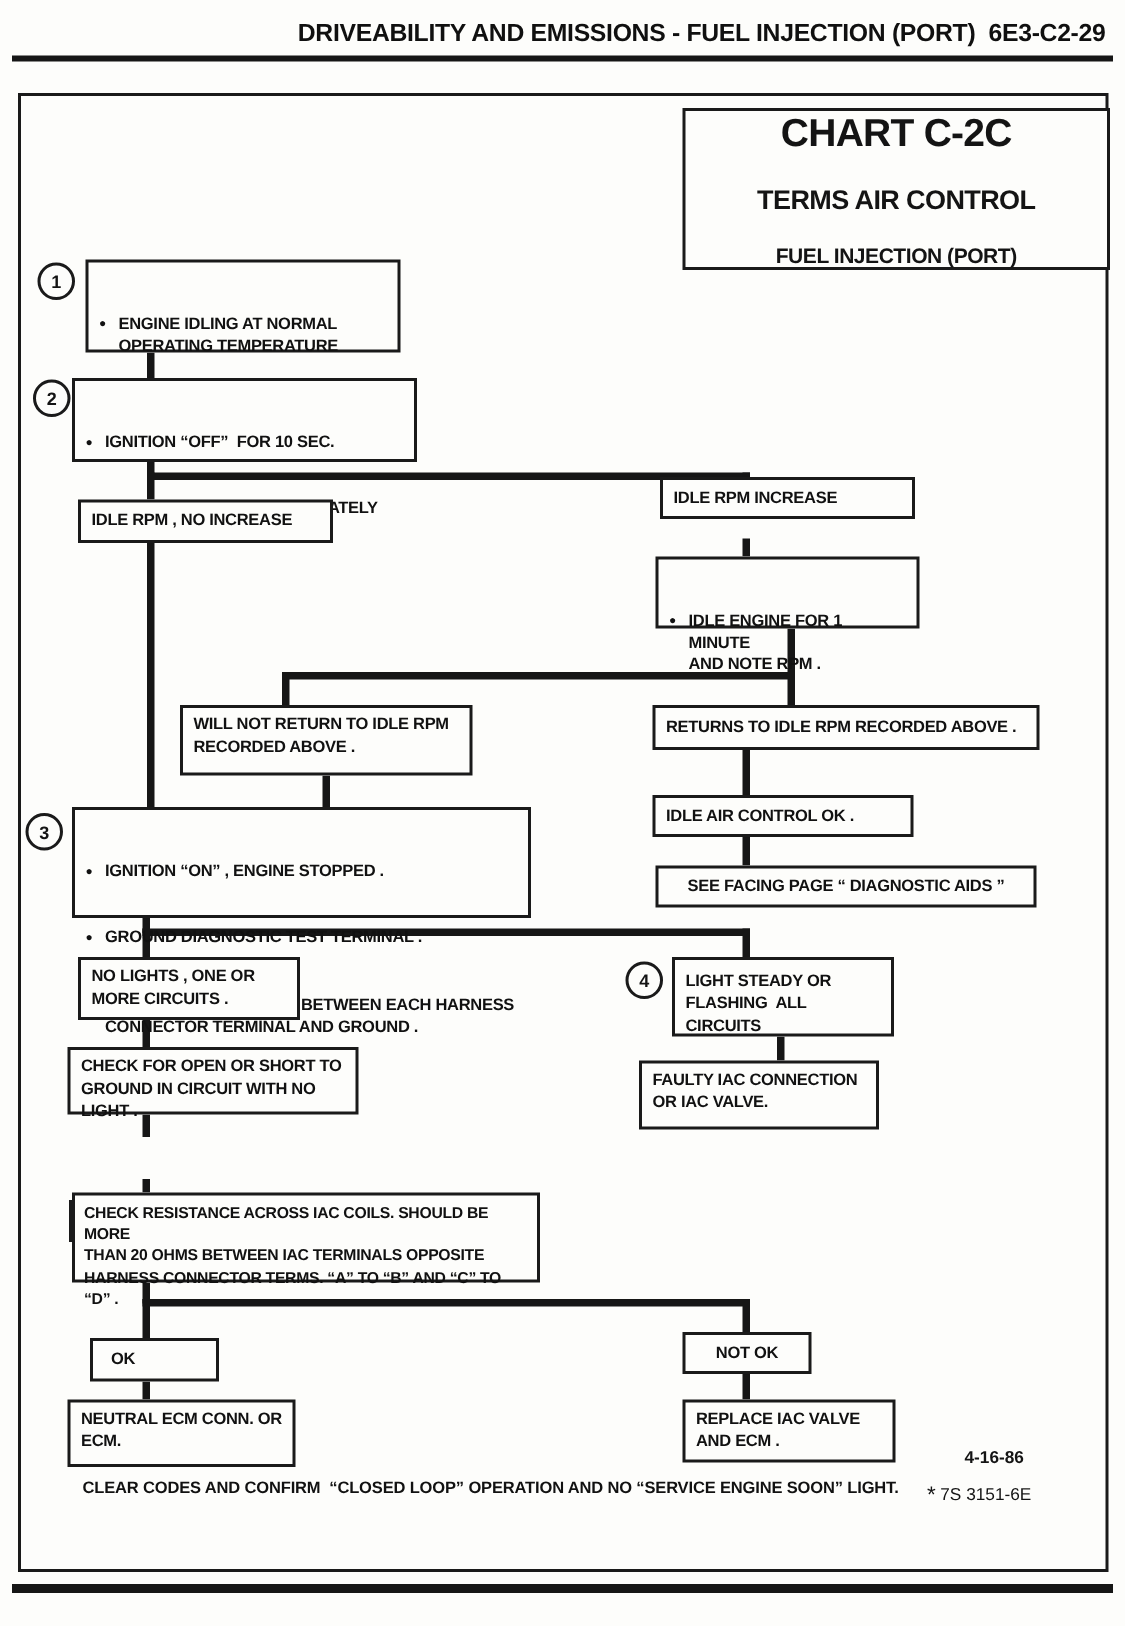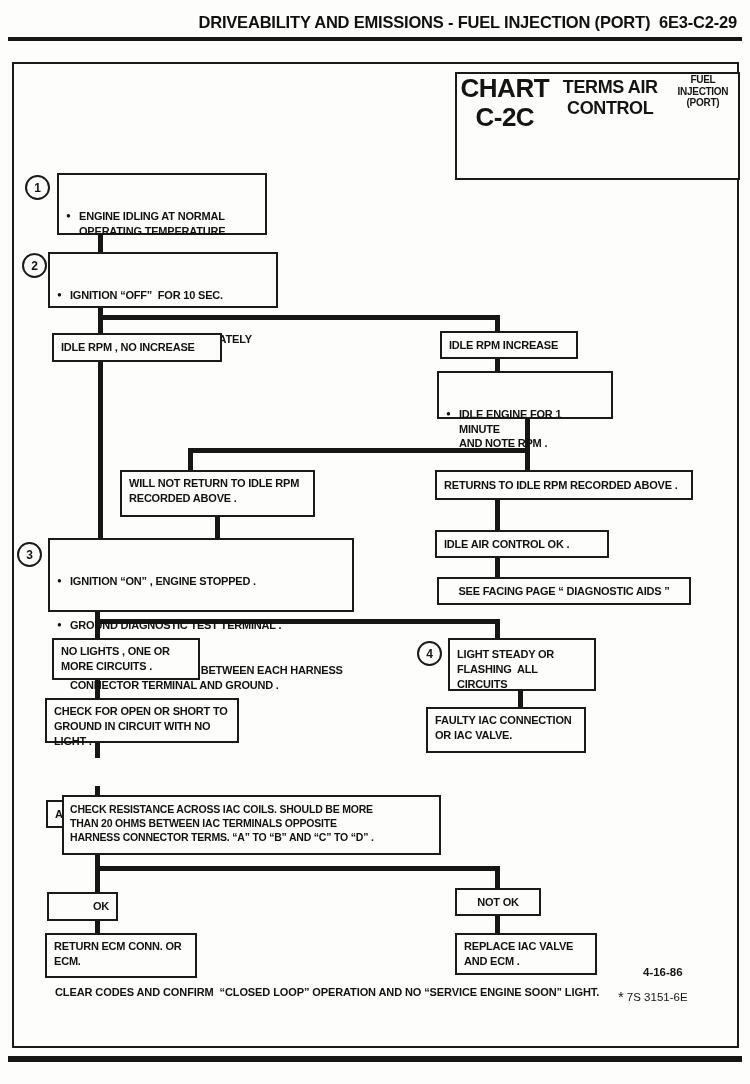--- a/index.html
+++ b/index.html
@@ -13,26 +13,26 @@
     letter-spacing:-0.2px;white-space:pre;color:#101010;
   }
   .rule{position:absolute;background:#161616;}
   .frame{
     position:absolute;left:12px;top:62px;width:723px;height:982px;
     border:2.5px solid #1a1a1a;background:#fdfdfb;
   }
   .titlebox{
     position:absolute;left:455px;top:72px;width:281px;height:104px;
     border:2px solid #1a1a1a;background:#fdfdfb;text-align:center;
-    display:flex;flex-direction:row;justify-content:center;
+    display:flex;flex-direction:column;justify-content:space-between;
   }
   .t1{font-size:26px;font-weight:700;letter-spacing:-0.5px;line-height:1.1;}
   .t2{font-size:18px;font-weight:700;letter-spacing:-0.4px;line-height:1.15;margin-top:3px;}
   .t3{font-size:18px;font-weight:700;letter-spacing:-0.6px;line-height:1.15;}
-  .t4{font-size:10px;font-weight:700;letter-spacing:-0.3px;line-height:1.15;}
+  .t4{font-size:14px;font-weight:700;letter-spacing:-0.3px;line-height:1.15;}
   .line{position:absolute;background:#161616;}
   .circle{
     position:absolute;width:21px;height:21px;border:2px solid #1a1a1a;border-radius:50%;
     background:#fdfdfb;display:flex;align-items:center;justify-content:center;
     font-size:12px;font-weight:700;
   }
   .box{
     position:absolute;border:2px solid #1a1a1a;background:#fdfdfb;
     font-size:11px;font-weight:700;letter-spacing:-0.2px;line-height:1.35;
     padding:4px 7px;white-space:pre-wrap;box-sizing:border-box;color:#111;
@@ -119,21 +119,21 @@
     </div>
     <div class="brow">
       <span class="bdot">●</span>
       <span class="btxt">START ENGINE  AND IMMEDIATELY
 NOTE RPM.</span>
     </div>
   </div>
 
   <div class="box vmid" style="left:52px;top:333px;width:170px;height:29px">IDLE RPM , NO INCREASE</div>
 
-  <div class="box vmid" style="left:440px;top:331px;width:138px;height:28px">IDLE RPM INCREASE</div>
+  <div class="box vmid" style="left:440px;top:318px;width:170px;height:28px">IDLE RPM INCREASE</div>
 
   <div class="box" style="left:437px;top:371px;width:176px;height:48px">
     <div class="brow">
       <span class="bdot">●</span>
       <span class="btxt">IDLE ENGINE FOR 1 MINUTE
 AND NOTE RPM .</span>
     </div>
   </div>
 
   <div class="box" style="left:120px;top:470px;width:195px;height:47px">WILL NOT RETURN TO IDLE RPM
@@ -168,29 +168,29 @@
 FLASHING  ALL CIRCUITS</div>
 
   <div class="box" style="left:45px;top:698px;width:194px;height:45px">CHECK FOR OPEN OR SHORT TO
 GROUND IN CIRCUIT WITH NO LIGHT .</div>
 
   <div class="box" style="left:426px;top:707px;width:160px;height:46px">FAULTY IAC CONNECTION
 OR IAC VALVE.</div>
 
   <div class="box vmid" style="left:46px;top:800px;width:164px;height:28px">ALL CIRCUITS OK .</div>
 
-  <div class="box smallfont" style="left:62px;top:795px;width:379px;height:60px">CHECK RESISTANCE ACROSS IAC COILS. SHOULD BE MORE
+  <div class="box smallfont" style="left:48px;top:795px;width:312px;height:60px">CHECK RESISTANCE ACROSS IAC COILS. SHOULD BE MORE
 THAN 20 OHMS BETWEEN IAC TERMINALS OPPOSITE
 HARNESS CONNECTOR TERMS. “A” TO “B” AND “C” TO “D” .</div>
 
-  <div class="box vmid" style="left:47px;top:892px;width:71px;height:29px;padding-left:44px">OK</div>
+  <div class="box vmid" style="left:60px;top:892px;width:86px;height:29px;padding-left:12px">OK</div>
 
   <div class="box cmid" style="left:455px;top:888px;width:86px;height:28px">NOT OK</div>
 
-  <div class="box" style="left:45px;top:933px;width:152px;height:45px">RETURN ECM CONN. OR
+  <div class="box" style="left:45px;top:933px;width:152px;height:45px">NEUTRAL ECM CONN. OR
 ECM.</div>
 
   <div class="box" style="left:455px;top:933px;width:142px;height:42px">REPLACE IAC VALVE
 AND ECM .</div>
 
   <div class="footnote">CLEAR CODES AND CONFIRM  “CLOSED LOOP” OPERATION AND NO “SERVICE ENGINE SOON” LIGHT.</div>
   <div class="revdate">4-16-86</div>
   <div class="formnum"><span class="ast">*</span><span>7S 3151-6E</span></div>
 
   <div class="rule" style="left:8px;top:1056px;width:734px;height:6px"></div>

